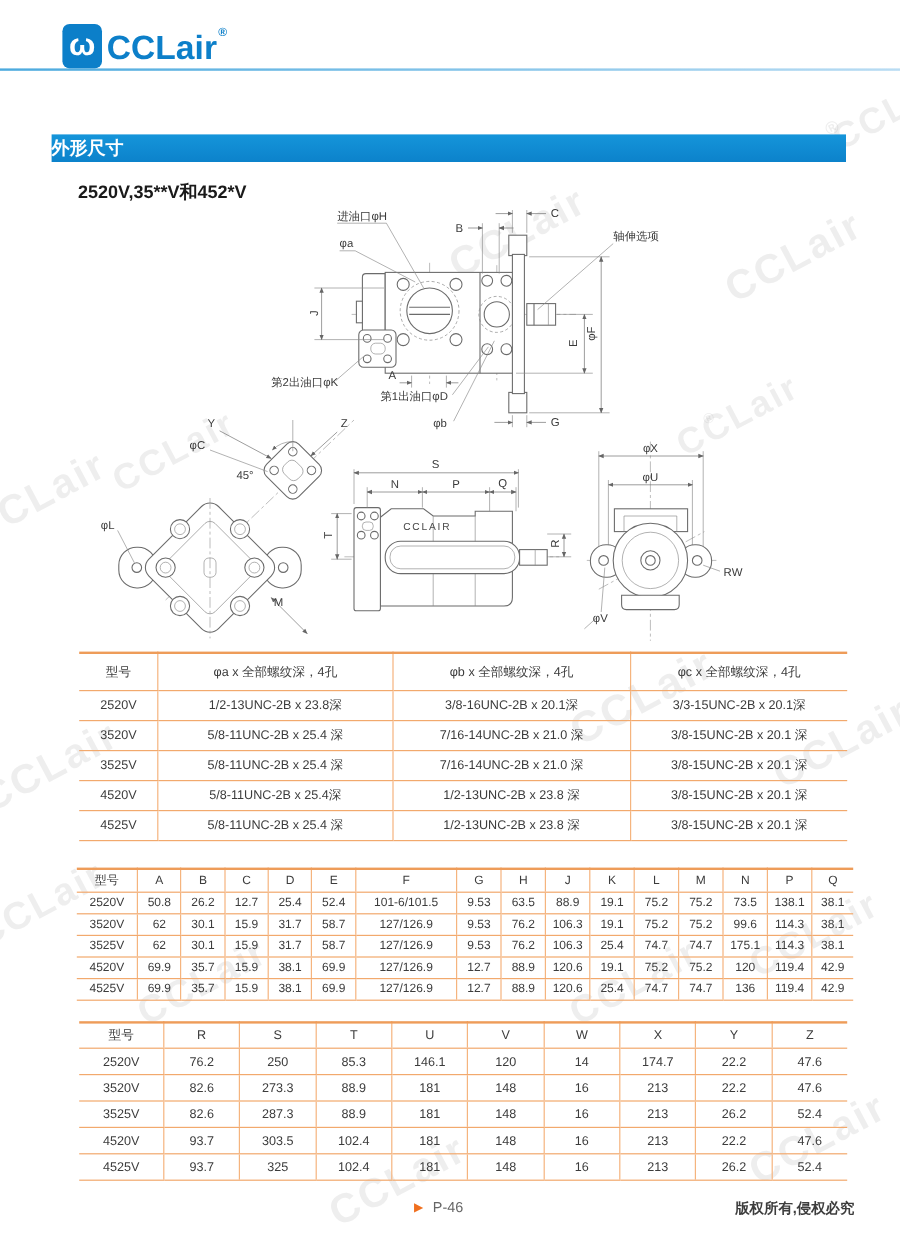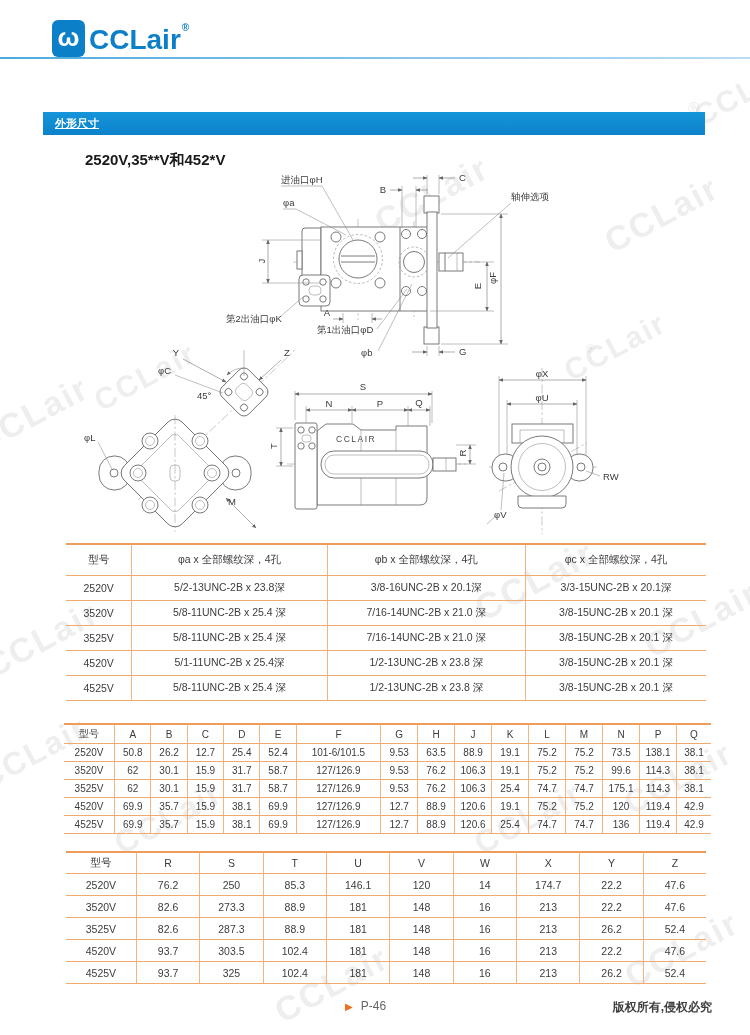--- a/index.html
+++ b/index.html
@@ -12,22 +12,22 @@
             display:flex;align-items:center;justify-content:center;}
   .logo-box span{color:#fff;font-size:26px;font-weight:bold;line-height:1;margin-top:-4px;}
   .logo-word{font-size:28px;font-weight:bold;color:#0c7fc9;letter-spacing:0px;margin-left:4px;margin-top:4px;}
   .logo-reg{font-size:10px;color:#0c7fc9;font-weight:bold;margin-left:1px;margin-top:2px;}
   .tagline{position:absolute;right:40px;top:36px;font-size:14px;font-weight:bold;color:#f06f1e;}
   .hdr-rule{position:absolute;left:0;top:57px;width:750px;height:2px;
             background:linear-gradient(to right,#4caade,#b9dcf3);}
   
   .banner{position:absolute;left:43px;top:112px;width:662px;height:23px;
           background:linear-gradient(#1595da,#0c82cb);display:flex;align-items:center;}
-  .banner span{color:#fff;font-size:11px;font-weight:bold;padding-left:12px;text-decoration:underline;}
-  .model-title{position:absolute;left:65px;top:151px;font-size:15px;font-weight:bold;color:#1a1a1a;margin-left:20px;}
+  .banner span{color:#fff;font-size:15px;font-weight:bold;padding-left:0;}
+  .model-title{position:absolute;left:65px;top:151px;font-size:15px;font-weight:bold;color:#1a1a1a;}
   
   svg.draw{position:absolute;left:0;top:0;width:750px;height:1035px;}
   .ln{fill:none;stroke:#6b6b6b;stroke-width:.9;}
   .lnf{fill:#fff;stroke:#6b6b6b;stroke-width:.9;}
   .thin{fill:none;stroke:#8a8a8a;stroke-width:.55;}
   .cl{fill:none;stroke:#9a9a9a;stroke-width:.55;stroke-dasharray:9 2.5 2.5 2.5;}
   .dsh{fill:none;stroke:#8a8a8a;stroke-width:.6;stroke-dasharray:2.5 2;}
   .dim{fill:none;stroke:#777;stroke-width:.6;marker-start:url(#ma);marker-end:url(#ma);}
   .dimE{fill:none;stroke:#777;stroke-width:.6;marker-end:url(#ma);}
   .lbl{font:9.5px "Liberation Sans",sans-serif;fill:#3a3a3a;}
@@ -327,39 +327,39 @@
       <tr>
         <th>型号</th>
         <th>φa x 全部螺纹深，4孔</th>
         <th>φb x 全部螺纹深，4孔</th>
         <th>φc x 全部螺纹深，4孔</th>
       </tr>
     </thead>
     <tbody>
       <tr>
         <td>2520V</td>
-        <td>5/2-13UNC-2B x 23.8深</td>
+        <td>1/2-13UNC-2B x 23.8深</td>
         <td>3/8-16UNC-2B x 20.1深</td>
         <td>3/3-15UNC-2B x 20.1深</td>
       </tr>
       <tr>
         <td>3520V</td>
         <td>5/8-11UNC-2B x 25.4 深</td>
         <td>7/16-14UNC-2B x 21.0 深</td>
         <td>3/8-15UNC-2B x 20.1 深</td>
       </tr>
       <tr>
         <td>3525V</td>
         <td>5/8-11UNC-2B x 25.4 深</td>
         <td>7/16-14UNC-2B x 21.0 深</td>
         <td>3/8-15UNC-2B x 20.1 深</td>
       </tr>
       <tr>
         <td>4520V</td>
-        <td>5/1-11UNC-2B x 25.4深</td>
+        <td>5/8-11UNC-2B x 25.4深</td>
         <td>1/2-13UNC-2B x 23.8 深</td>
         <td>3/8-15UNC-2B x 20.1 深</td>
       </tr>
       <tr>
         <td>4525V</td>
         <td>5/8-11UNC-2B x 25.4 深</td>
         <td>1/2-13UNC-2B x 23.8 深</td>
         <td>3/8-15UNC-2B x 20.1 深</td>
       </tr>
     </tbody>

